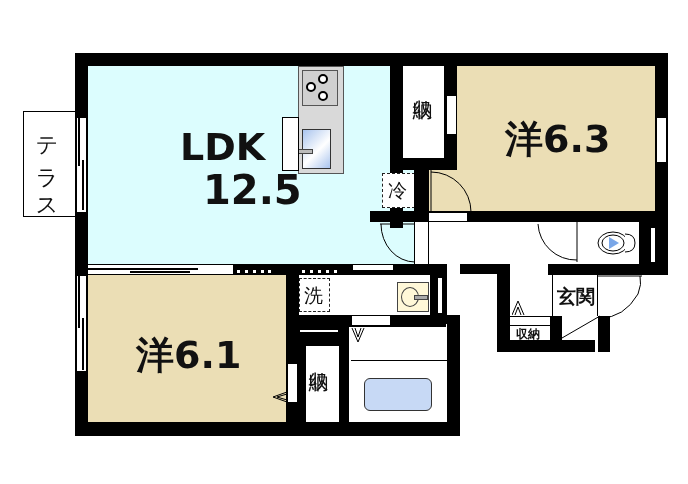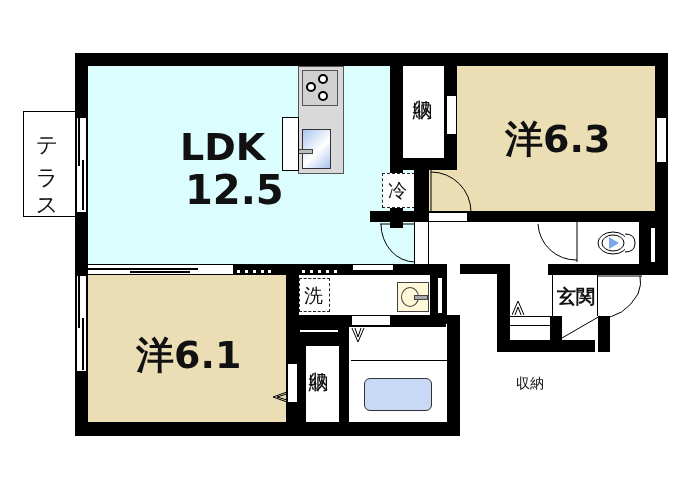--- a/index.html
+++ b/index.html
@@ -110,21 +110,21 @@
 <div class="abs wall" style="left:273px;top:264px;width:157px;height:11px;">
   <div class="abs white" style="left:29px;top:6px;width:3px;height:3px;"></div>
   <div class="abs white" style="left:37px;top:6px;width:3px;height:3px;"></div>
   <div class="abs white" style="left:45px;top:6px;width:3px;height:3px;"></div>
   <div class="abs white" style="left:53px;top:6px;width:3px;height:3px;"></div>
   <div class="abs white" style="left:61px;top:6px;width:3px;height:3px;"></div>
   <div class="abs hwin" style="left:80px;top:0px;width:40px;height:7px;"></div>
 </div>
 
 <div class="label" style="left:180px;top:128px;font-size:38px;">LDK</div>
-<div class="label" style="left:185px;top:170px;font-size:40px;">12.5</div>
+<div class="label" style="left:203px;top:170px;font-size:40px;">12.5</div>
 
 <div class="abs win" style="left:76px;top:118px;width:11px;height:94px;"></div>
 <div class="abs thin" style="left:78px;top:118px;width:2px;height:48px;"></div>
 <div class="abs thin" style="left:82px;top:160px;width:2px;height:50px;"></div>
 <div class="abs win" style="left:76px;top:276px;width:11px;height:95px;"></div>
 <div class="abs thin" style="left:78px;top:276px;width:2px;height:52px;"></div>
 <div class="abs thin" style="left:82px;top:318px;width:2px;height:52px;"></div>
 
 <div class="abs room" style="left:88px;top:275px;width:198px;height:147px;"></div>
 <div class="label" style="left:136px;top:336px;font-size:38px;">洋6.1</div>
@@ -160,21 +160,21 @@
   <polyline points="4,0 7,9 10,0" fill="none" stroke="#000"></polyline>
 </svg>
 <div class="abs" style="left:364px;top:378px;width:68px;height:33px;background:#c7d9f5;border:1px solid #333;border-radius:6px;"></div>
 <div class="abs wall" style="left:447px;top:315px;width:13px;height:121px;"></div>
 
 <div class="abs wall" style="left:497px;top:264px;width:13px;height:88px;"></div>
 <div class="abs wall" style="left:460px;top:264px;width:50px;height:10px;"></div>
 <div class="abs wall" style="left:497px;top:340px;width:98px;height:12px;"></div>
 <div class="abs white" style="left:510px;top:316px;width:40px;height:24px;border-top:1px solid #000;"></div>
 <div class="abs thin" style="left:510px;top:325px;width:40px;height:1px;"></div>
-<div class="label" style="left:516px;top:328px;font-size:14px;font-weight:normal;margin-top:48px;">収納</div>
+<div class="label" style="left:516px;top:328px;font-size:12px;font-weight:bold;">収納</div>
 <svg class="abs" style="left:512px;top:300px;" width="14" height="16">
   <polyline points="0,15 6,1 12,15" fill="none" stroke="#000"></polyline>
   <polyline points="3,15 6,7 9,15" fill="none" stroke="#000"></polyline>
 </svg>
 <div class="abs wall" style="left:550px;top:316px;width:12px;height:36px;"></div>
 <div class="abs white" style="left:552px;top:275px;width:46px;height:41px;border-left:1px solid #000;border-right:1px solid #000;"></div>
 <div class="label" style="left:557px;top:287px;font-size:19px;text-align:right;">玄関</div>
 <div class="abs wall" style="left:598px;top:316px;width:12px;height:36px;"></div>
 <svg class="abs" style="left:562px;top:274px;" width="90" height="66">
   <line x1="0" y1="64" x2="38" y2="42" stroke="#000"></line>

